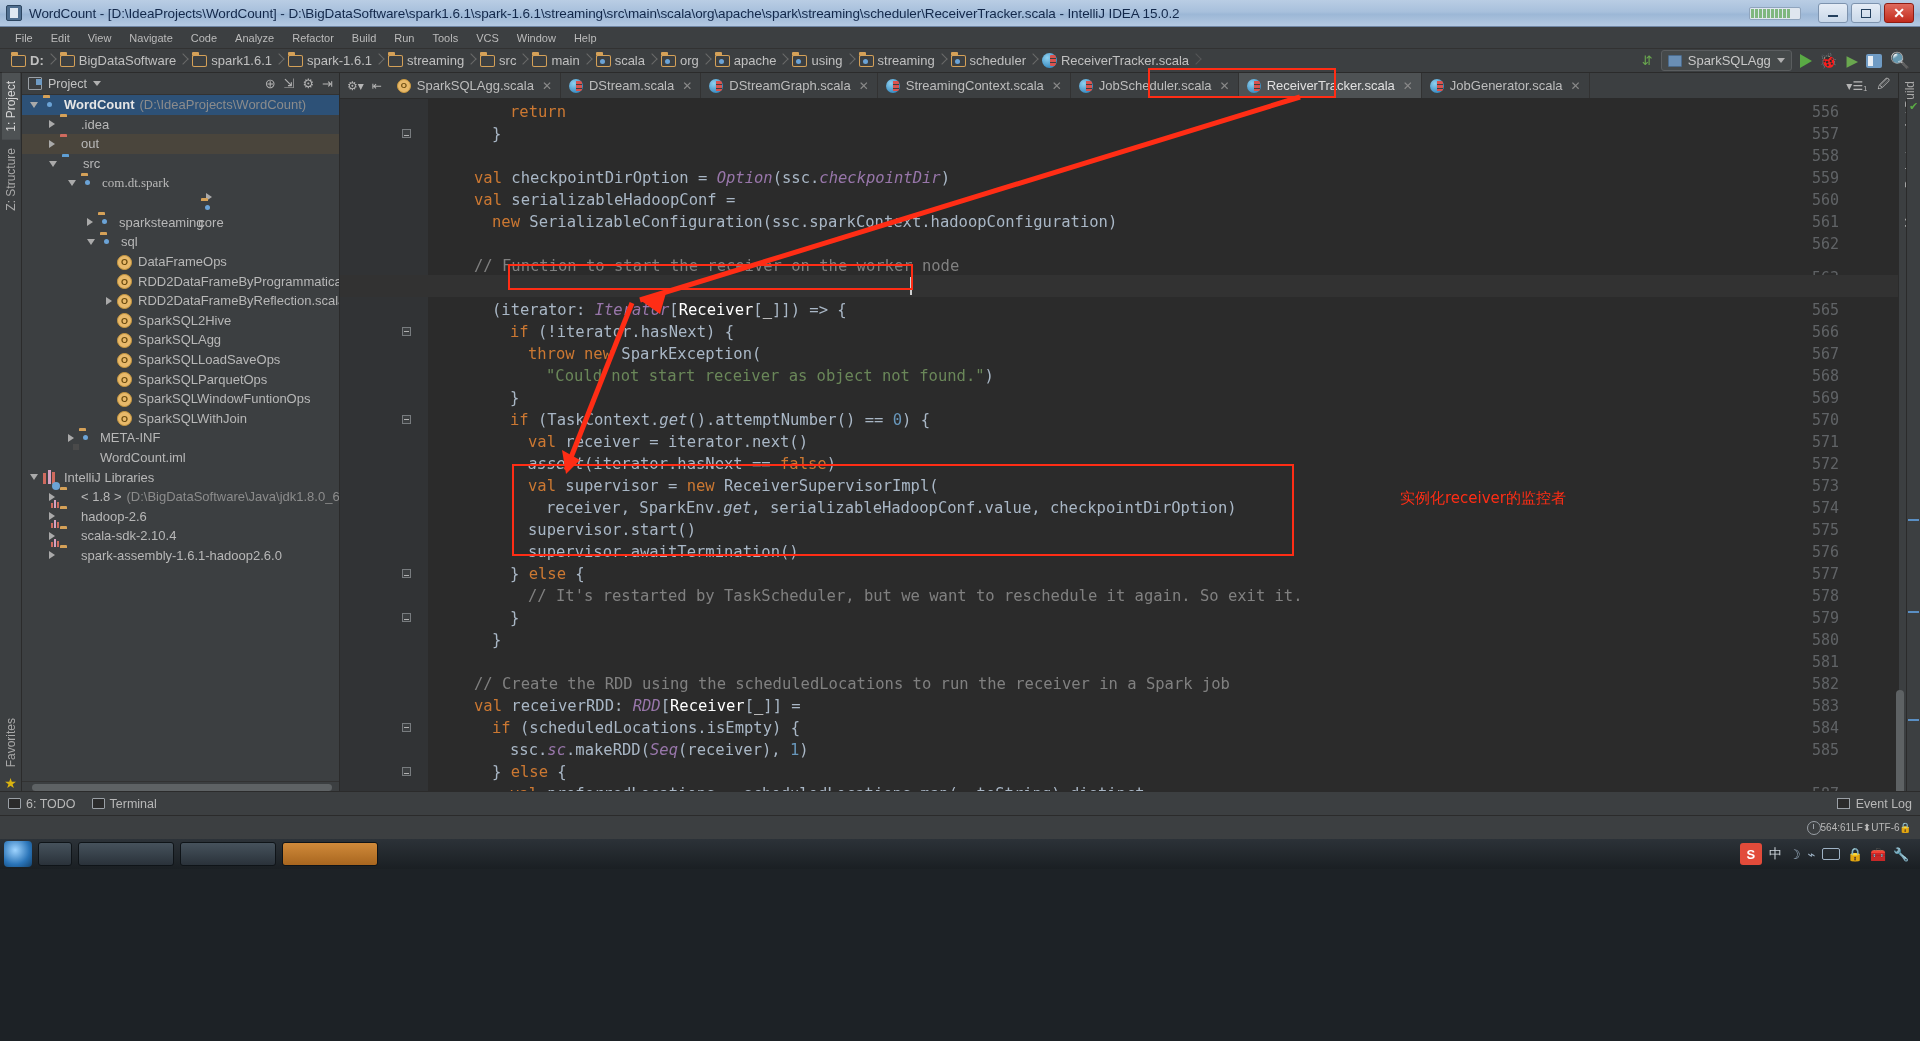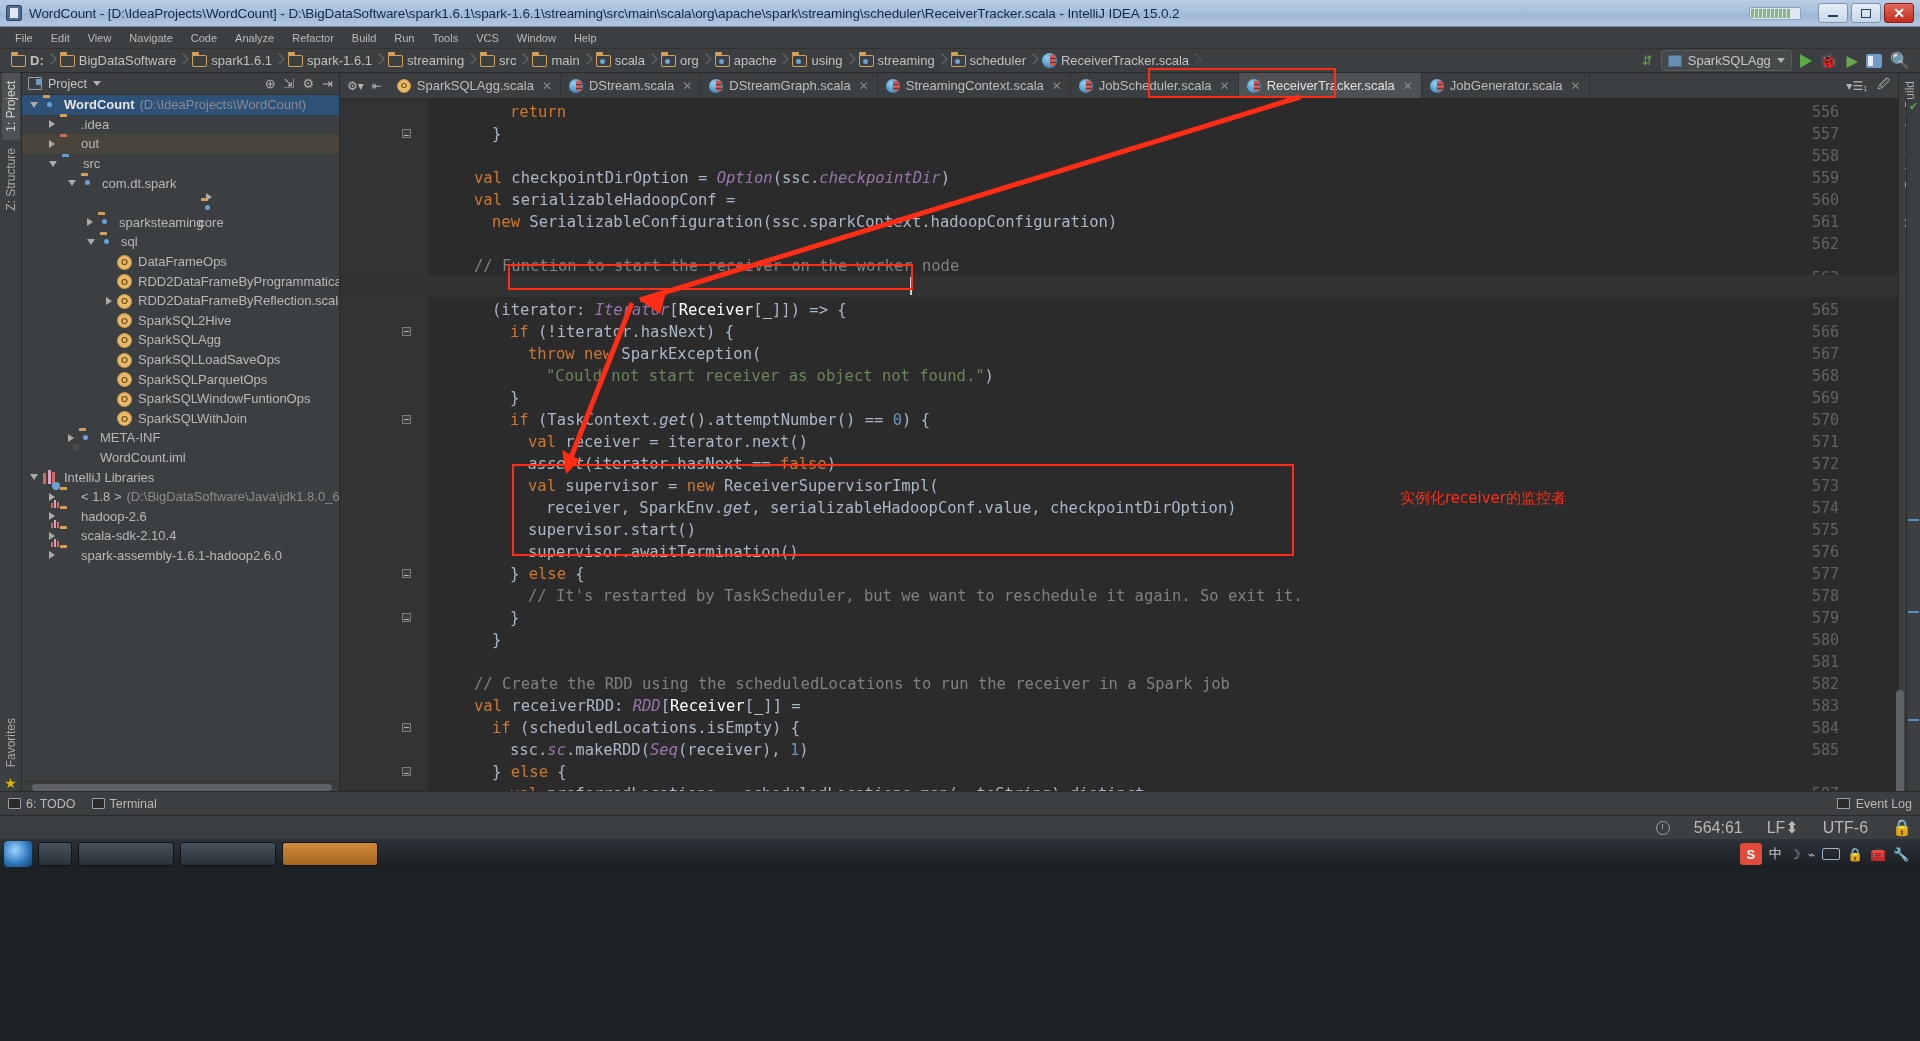--- a/index.html
+++ b/index.html
@@ -326,21 +326,21 @@
   .sq-ic { width: 13px; height: 11px; border: 1px solid #9aa0a6; border-radius: 1px; background:#2b2b2b;}
   .sb-right { margin-left: auto; display: flex; align-items: center; gap: 18px; }
   .evlog { display:flex; align-items:center; gap:6px; font-size:12.5px; color:#b8b8b8;}
   .evlog .box { width:13px; height:11px; border:1px solid #9aa0a6; background:#2b2b2b;}
 
   .taskbar {
     position: absolute; left: 0; top: 815px; width: 1920px; height: 24px;
     background: #3c3f41; display: flex; align-items: center; padding: 0 8px; gap: 14px;
     border-top: 1px solid #2b2b2b;
   }
-  .tbr-right { margin-left: auto; display:flex; align-items:center; gap:24px; font-size:16px; color:#b8b8b8;}
+  .tbr-right { margin-left: auto; display:flex; align-items:center; gap:0; font-size:10px; color:#b8b8b8;}
   .clock-ic { width:14px;height:14px;border:1.5px solid #9aa0a6;border-radius:50%;position:relative;}
   .clock-ic::after{content:"";position:absolute;left:5px;top:2px;width:1.5px;height:5px;background:#9aa0a6;}
 
   
   .osbar {
     position: absolute; left: 0; top: 839px; width: 1920px; height: 202px;
     background: #1d2226;
   }
   .osbar-inner {
     position: absolute; left: 0; top: 0; width: 1920px; height: 30px;
@@ -546,21 +546,21 @@
         <div class="row sel-grey" style="padding-left: 27px;">
           <span class="arrow "></span>
           <span class="tw-icon"><span class="fold red"></span></span>
           <span class="label">out</span>
         </div>
         <div class="row" style="padding-left: 27px;">
           <span class="arrow open"></span>
           <span class="tw-icon"><span class="fold blue"></span></span>
           <span class="label">src</span>
         </div>
-        <div class="row" style="padding-left: 46px;">
+        <div class="row" style="padding-left: 46px; font-family: Liberation Serif, serif;">
           <span class="arrow open"></span>
           <span class="tw-icon"><span class="fold amber"><span class="dot"></span></span></span>
           <span class="label">com.dt.spark</span>
         </div>
         <div class="row" style="padding-left: 65px; flex-direction: column;">
           <span class="arrow "></span>
           <span class="tw-icon"><span class="fold amber"><span class="dot"></span></span></span>
           <span class="label">core</span>
         </div>
         <div class="row" style="padding-left: 65px;">

